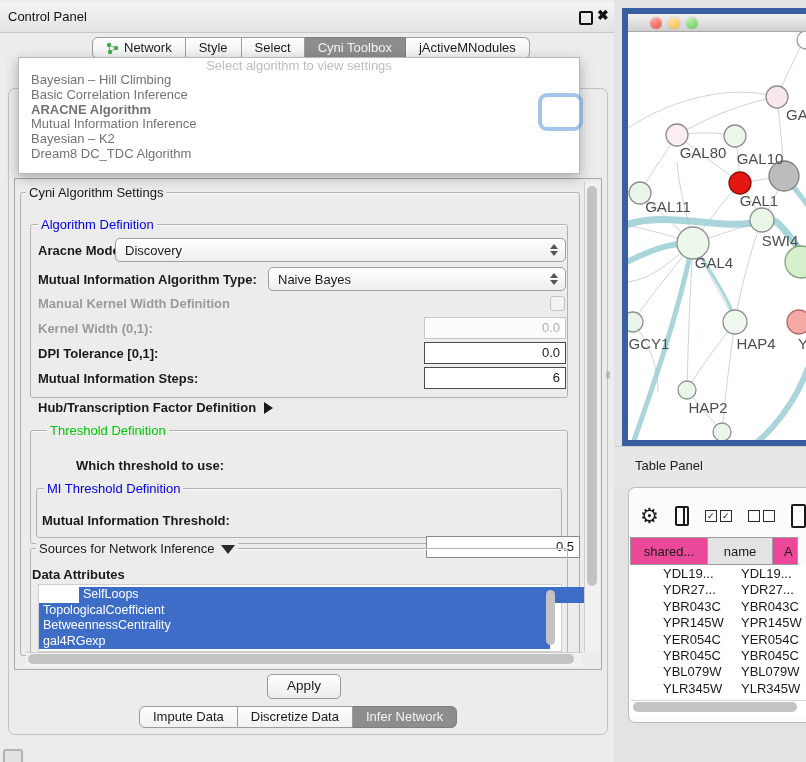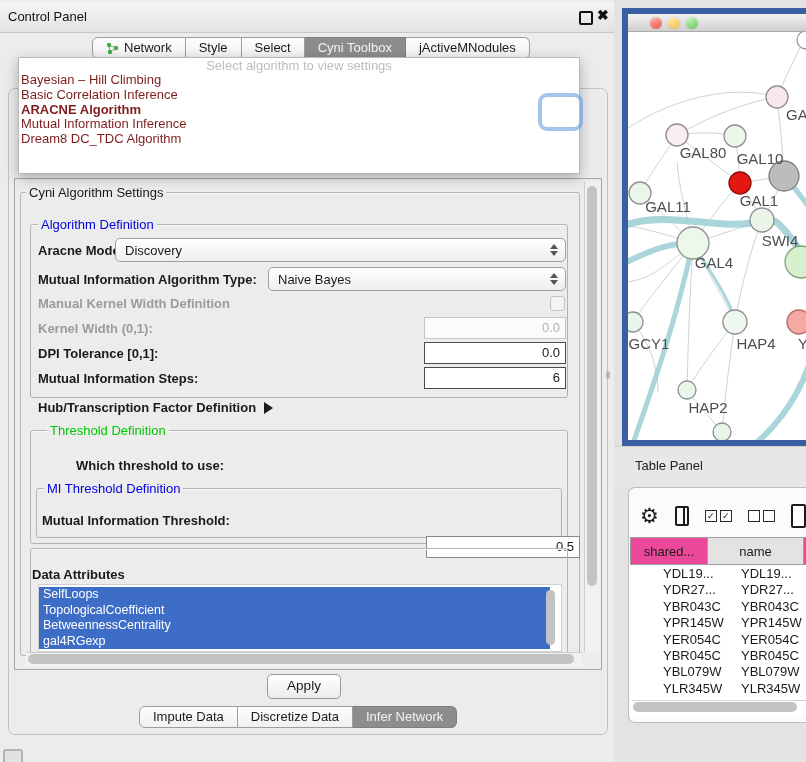--- a/index.html
+++ b/index.html
@@ -23,21 +23,21 @@
   .tab.sel{background:#8d8d8d;color:#f4f4f4;border-color:#7e7e7e;}
   .tab svg{margin-right:5px;}
 
   .cp-body{left:8px;top:88px;width:598px;height:645px;background:#ececec;
            border:1px solid #c2c2c2;border-radius:7px;}
 
   
   .popup{left:18px;top:57px;width:560px;height:115px;background:#fff;border:1px solid #b9b9b9;
          box-shadow:0 4px 12px rgba(0,0,0,.28);z-index:10;}
   .popup .ph{height:15px;line-height:15px;text-align:center;color:#bcbcbc;font-size:13px;}
-  .popup .it{height:14.8px;line-height:14.8px;padding-left:2px;font-size:13px;color:#7f1d1d;white-space:nowrap;}
+  .popup .it{height:14.8px;line-height:14.8px;padding-left:12px;font-size:13px;color:#737373;white-space:nowrap;}
   .popup .it.b{font-weight:bold;}
   .blue-combo{left:541px;top:96px;width:37px;height:30px;border-radius:6px;background:#fff;
               border:1px solid #9fc3e4;box-shadow:0 0 0 3px rgba(90,150,220,.55);z-index:11;}
 
   
   .set-cont{left:14px;top:178px;width:586px;height:490px;border:1px solid #a8a8a8;background:#ececec;}
   .grp{border:1px solid #b2b2b2;border-radius:3px;box-shadow:inset 0 1px 0 rgba(255,255,255,.8);}
   .grp-lb{font-size:13px;background:#ececec;padding:0 3px;white-space:nowrap;z-index:3;}
   .blue{color:#0000dd;} .green{color:#00c800;}
   .lb{font-size:13px;font-weight:bold;white-space:nowrap;}
@@ -140,20 +140,21 @@
   <div class="abs cp-body"></div>
 
   <div class="abs blue-combo"></div>
 
   <div class="abs popup">
     <div class="ph">Select algorithm to view settings</div>
     <div class="it">Bayesian – Hill Climbing</div>
     <div class="it">Basic Correlation Inference</div>
     <div class="it b">ARACNE Algorithm</div>
     <div class="it">Mutual Information Inference</div>
+    <div class="it">Bayesian – K2</div>
     <div class="it">Dream8 DC_TDC Algorithm</div>
   </div>
 
   <div class="abs set-cont"></div>
 
   <div class="abs grp" style="left:20px;top:192px;width:558px;height:462px;"></div>
   <div class="abs grp-lb" style="left:26px;top:185px;">Cyni Algorithm Settings</div>
 
   <div class="abs grp" style="left:30px;top:224px;width:536px;height:172px;"></div>
   <div class="abs grp-lb blue" style="left:38px;top:217px;">Algorithm Definition</div>
@@ -196,24 +197,27 @@
   <div class="abs grp-lb green" style="left:47px;top:423px;">Threshold Definition</div>
 
   <div class="abs lb" style="left:76px;top:458px;">Which threshold to use:</div>
 
   <div class="abs grp" style="left:36px;top:488px;width:524px;height:48px;"></div>
   <div class="abs grp-lb blue" style="left:44px;top:481px;">MI Threshold Definition</div>
   <div class="abs lb" style="left:42px;top:513px;">Mutual Information Threshold:</div>
   <div class="abs inp" style="left:426px;top:508px;width:154px;border-color:#8a8a8a;margin-top:28px;">0.5</div>
 
   <div class="abs grp" style="left:30px;top:548px;width:536px;height:106px;"></div>
+  <div class="abs grp-lb" style="left:36px;top:541px;">
+    <span>Sources for Network Inference</span><span class="tri-d"></span>
+  </div>
   <div class="abs lb" style="left:32px;top:567px;">Data Attributes</div>
 
   <div class="abs attr-list" style="left:38px;top:584px;width:522px;height:66px;">
-    <div class="attr-it" style="margin-top:2px;">SelfLoops</div>
+    <div class="attr-it" style="margin-top:2px;margin-left:40px;">SelfLoops</div>
     <div class="attr-it">TopologicalCoefficient</div>
     <div class="attr-it">BetweennessCentrality</div>
     <div class="attr-it">gal4RGexp</div>
   </div>
   <div class="abs sb-thumb" style="left:546px;top:590px;width:9px;height:55px;"></div>
 
   <div class="abs sb-v-track" style="left:584px;top:182px;width:15px;height:470px;"></div>
   <div class="abs sb-thumb" style="left:587px;top:186px;width:10px;height:400px;"></div>
   <div class="abs" style="left:26px;top:652px;width:556px;height:14px;background:#f1f1f1;border-top:1px solid #cdcdcd;"></div>
   <div class="abs sb-thumb" style="left:28px;top:654px;width:546px;height:10px;"></div>
@@ -314,21 +318,21 @@
     </span>
     <span class="cbgrp">
       <span class="cb"></span>
         <span class="cb"></span>
     </span>
     <span class="doc-ic"></span>
   </div>
 
   <div class="abs thead">
     <div class="th hl" style="width:78px;">shared...</div>
-    <div class="th" style="width:96px;">name</div>
+    <div class="th" style="width:65px;">name</div>
     <div class="th hl" style="width:25px;justify-content:flex-start;padding-left:11px;">A</div>
   </div>
   <div class="abs tbody">
       <div class="trow">
         <div class="tcell c0">YDL19...</div>
         <div class="tcell c1">YDL19...</div>
         <div class="tcell c2">13</div>
       </div>
       <div class="trow">
         <div class="tcell c0">YDR27...</div>

